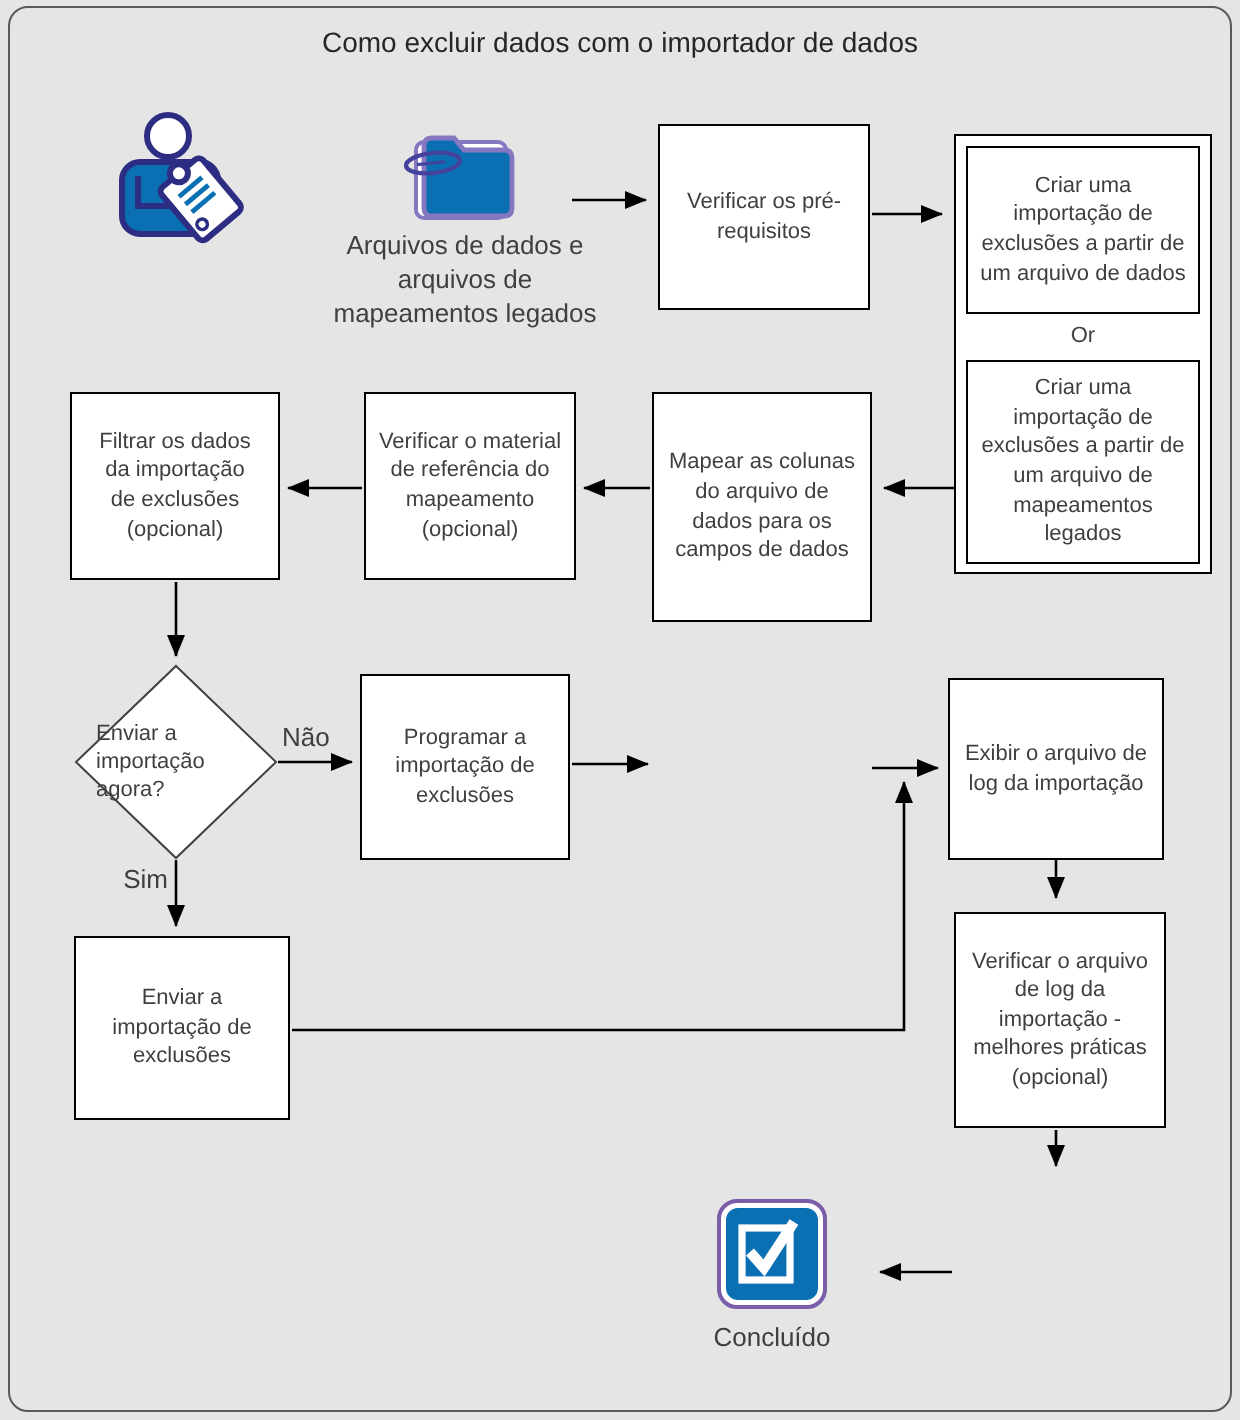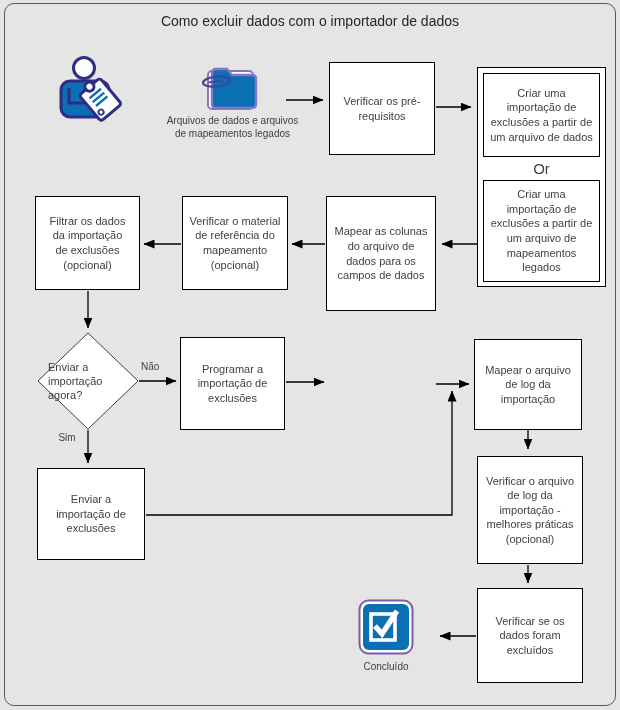--- a/index.html
+++ b/index.html
@@ -7,24 +7,24 @@
           font-family:"Liberation Sans",sans-serif;overflow:hidden;}
   .frame{position:absolute;left:4px;top:3px;right:4px;bottom:4px;
          border:1px solid #5a5a5a;border-radius:10px;}
   .title{position:absolute;left:0;right:0;top:13px;text-align:center;
          font-size:14px;color:#262626;}
   .box{position:absolute;background:#fff;border:1px solid #000;
        display:flex;align-items:center;justify-content:center;
        text-align:center;font-size:11px;line-height:1.32;color:#3f3f3f;
        padding:2px 5px;box-sizing:border-box;}
   .groupbox{position:absolute;background:#fff;border:1px solid #000;box-sizing:border-box;}
-  .plain{position:absolute;text-align:center;font-size:10px;line-height:1.32;
+  .plain{position:absolute;text-align:center;font-size:13px;line-height:1.32;
          color:#3f3f3f;}
   .orlabel{position:absolute;display:flex;align-items:center;justify-content:center;
-           font-size:15px;color:#3f3f3f;text-align:center;}
+           font-size:11px;color:#3f3f3f;text-align:center;}
   .diamond-text{position:absolute;display:flex;align-items:center;justify-content:center;
                 text-align:left;font-size:11px;line-height:1.3;color:#3f3f3f;}
   svg.overlay{position:absolute;left:0;top:0;}
   .icon{position:absolute;}
 </style>
 </head>
 <body>
 
 <div id="canvas">
 
@@ -87,27 +87,26 @@
   <div class="box" style="left:483px;top:73px;width:117px;height:84px">Criar uma importação de exclusões a partir de um arquivo de dados</div>
   <div class="orlabel" style="left:477px;top:157px;width:129px;height:22px">Or</div>
   <div class="box" style="left:483px;top:180px;width:117px;height:102px">Criar uma importação de exclusões a partir de um arquivo de mapeamentos legados</div>
 
   <div class="box" style="left:326px;top:196px;width:110px;height:115px">Mapear as colunas do arquivo de dados para os campos de dados</div>
   <div class="box" style="left:182px;top:196px;width:106px;height:94px">Verificar o material de referência do mapeamento (opcional)</div>
   <div class="box" style="left:35px;top:196px;width:105px;height:94px;padding:2px 10px">Filtrar os dados da importação de exclusões (opcional)</div>
 
   <div class="diamond-text" style="left:48px;top:351px;width:80px;height:60px">Enviar a importação agora?</div>
   <div class="plain" style="left:141px;top:360px;width:36px;text-align:left">Não</div>
-  <div class="plain" style="left:50px;top:431px;width:34px;text-align:center">Sim</div>
+  <div class="plain" style="left:50px;top:431px;width:34px;text-align:right">Sim</div>
 
   <div class="box" style="left:180px;top:337px;width:105px;height:93px">Programar a importação de exclusões</div>
-  <div class="box" style="left:474px;top:339px;width:108px;height:91px">Mapear o arquivo de log da importação</div>
+  <div class="box" style="left:474px;top:339px;width:108px;height:91px">Exibir o arquivo de log da importação</div>
   <div class="box" style="left:37px;top:468px;width:108px;height:92px">Enviar a importação de exclusões</div>
   <div class="box" style="left:477px;top:456px;width:106px;height:108px">Verificar o arquivo de log da importação - melhores práticas (opcional)</div>
-  <div class="box" style="left:477px;top:588px;width:106px;height:95px">Verificar se os dados foram excluídos</div>
 
   <svg class="icon" style="left:358px;top:599px" width="56" height="56" viewBox="0 0 56 56">
     <rect x="1.5" y="1.5" width="53" height="53" rx="9" fill="#fff" stroke="#7b5ea7" stroke-width="2"></rect>
     <rect x="5" y="5" width="46" height="46" rx="6" fill="#0b6fb4"></rect>
     <rect x="13" y="15" width="24" height="26" fill="none" stroke="#fff" stroke-width="3.6"></rect>
     <polyline points="17,27 24,35 39,12" fill="none" stroke="#fff" stroke-width="5.2"></polyline>
   </svg>
   <div class="plain" style="left:342px;top:660px;width:88px">Concluído</div>
 
 </div>

